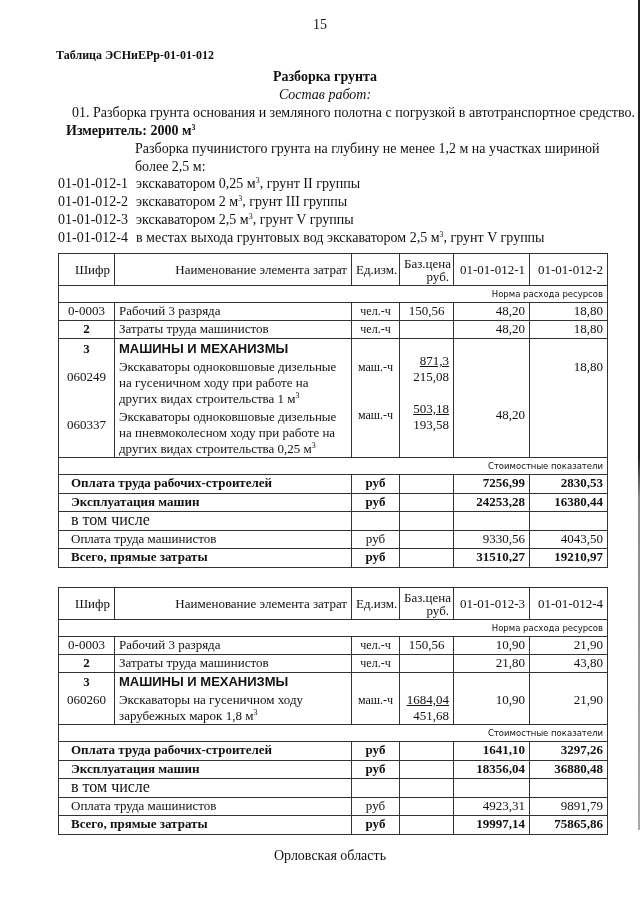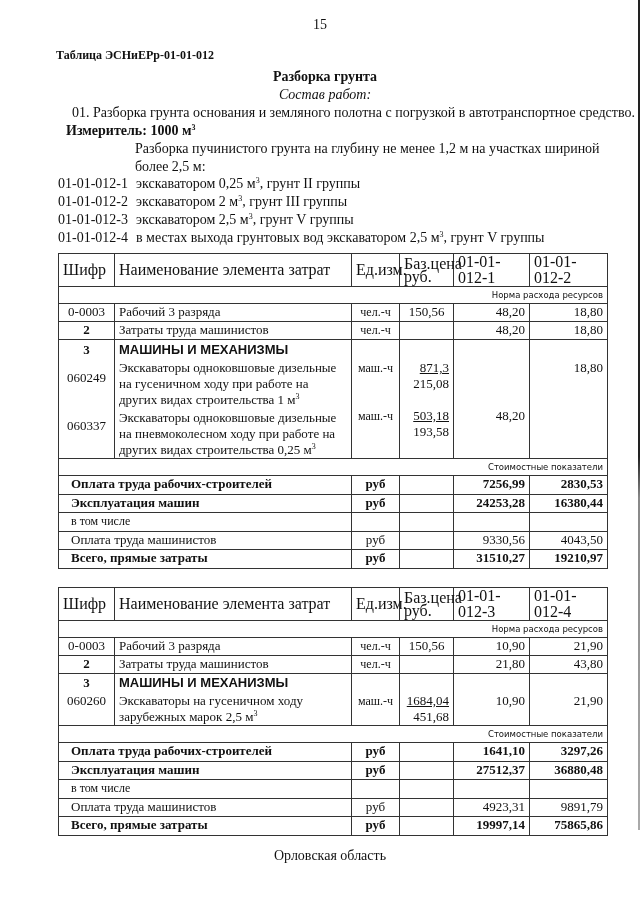--- a/index.html
+++ b/index.html
@@ -16,50 +16,50 @@
   .sec-sub { left: 0; width: 650px; text-align: center; top: 87px; font-style: italic; font-size: 14px; }
   .work-line { left: 72px; top: 105px; font-size: 14px; }
   .meter { left: 66px; top: 123px; font-weight: bold; font-size: 14px; }
   .desc { left: 135px; top: 140px; font-size: 14px; line-height: 18px; white-space: normal; width: 470px; }
   .code-row { left: 58px; font-size: 14px; }
   .code-row .c { display: inline-block; width: 78px; }
   sup { font-size: 8px; vertical-align: 5px; line-height: 0; }
 
   table.grid { position: absolute; left: 58px; width: 549px; border-collapse: collapse; table-layout: fixed; font-size: 13px; }
   table.grid td { border: 1px solid #333; padding: 0 4px; vertical-align: top; line-height: 16px; }
-  table.grid .hdr td { height: 31px; vertical-align: middle; text-align: left; font-size: 16px; }
+  table.grid .hdr td { height: 31px; vertical-align: middle; text-align: right; font-size: 13px; }
   table.grid .hdr td.two { line-height: 13px; }
   .label-row td { height: 16px; text-align: right; font-family: "DejaVu Sans", sans-serif; font-size: 8.5px; padding-right: 10px; vertical-align: middle; }
   .r { text-align: right; }
   .ctr { text-align: center; }
   .b { font-weight: bold; }
   .data-row td { height: 17px; vertical-align: middle; }
   .unit { text-align: center; font-size: 12px; }
   .price { text-align: center; }
   .u { text-decoration: underline; }
   .sec td { vertical-align: top; }
   .caps { font-family: "Liberation Sans", sans-serif; font-weight: bold; font-size: 13px; }
   .sum td { border-top: none; border-bottom: none; height: 17.5px; vertical-align: middle; margin-top: 12px; }
   .sum-first td { border-top: 1px solid #333; }
   .sum-last td { border-bottom: 1px solid #333; }
   .sum .name { padding-left: 12px; }
-  .small { font-size: 12px; }
+  .small { font-size: 16px; }
   .footer { left: 0; width: 660px; text-align: center; top: 848px; font-size: 14px; }
 </style>
 </head>
 <body>
 
 <div class="edge-line"></div>
 
 <div class="abs page-num">15</div>
 <div class="abs tbl-title">Таблица  ЭСНиЕРр-01-01-012</div>
 <div class="abs sec-title">Разборка грунта</div>
 <div class="abs sec-sub">Состав работ:</div>
 <div class="abs work-line">01. Разборка грунта основания и земляного полотна с погрузкой в автотранспортное средство.</div>
-<div class="abs meter"><span>Измеритель: 1000 м</span><sup>3</sup></div>
+<div class="abs meter"><span>Измеритель: 2000 м</span><sup>3</sup></div>
 <div class="abs desc">Разборка пучинистого грунта на глубину не менее 1,2 м на участках шириной более 2,5 м:</div>
 
 <div class="abs code-row" style="top:176px"><span class="c">01-01-012-1</span><span>экскаватором 0,25 м</span><sup>3</sup><span>, грунт II группы</span></div>
 <div class="abs code-row" style="top:194px"><span class="c">01-01-012-2</span><span>экскаватором 2 м</span><sup>3</sup><span>, грунт III группы</span></div>
 <div class="abs code-row" style="top:212px"><span class="c">01-01-012-3</span><span>экскаватором 2,5 м</span><sup>3</sup><span>, грунт V группы</span></div>
 <div class="abs code-row" style="top:230px"><span class="c">01-01-012-4</span><span>в местах выхода грунтовых вод экскаватором 2,5 м</span><sup>3</sup><span>, грунт V группы</span></div>
 
 <table class="grid" style="top:253px">
   <colgroup>
       <col style="width:56px">
@@ -106,21 +106,21 @@
     <td>
       <div class="caps" style="margin-top:2px">МАШИНЫ И МЕХАНИЗМЫ</div>
       <div style="margin-top:2px;white-space:normal"><span>Экскаваторы одноковшовые дизельные на гусеничном ходу при работе на других видах строительства 1 м</span><sup>3</sup></div>
       <div style="margin-top:2px;white-space:normal"><span>Экскаваторы одноковшовые дизельные на пневмоколесном ходу при работе на других видах строительства 0,25 м</span><sup>3</sup></div>
     </td>
     <td class="unit">
       <div style="margin-top:20px">маш.-ч</div>
       <div style="margin-top:32px">маш.-ч</div>
     </td>
     <td class="r">
-      <div style="margin-top:20px" class="u">871,3</div>
+      <div style="margin-top:14px" class="u">871,3</div>
       <div>215,08</div>
       <div style="margin-top:16px" class="u">503,18</div>
       <div>193,58</div>
     </td>
     <td class="r">
       <div style="margin-top:20px;height:16px"></div>
       <div style="margin-top:32px">48,20</div>
     </td>
     <td class="r">
       <div style="margin-top:20px;height:16px">18,80</div>
@@ -205,21 +205,21 @@
     <td class="r">21,80</td>
     <td class="r">43,80</td>
   </tr>
   <tr class="sec">
     <td class="ctr" style="height:49px">
       <div class="b" style="margin-top:1px">3</div>
       <div style="margin-top:2px">060260</div>
     </td>
     <td>
       <div class="caps" style="margin-top:1px">МАШИНЫ И МЕХАНИЗМЫ</div>
-      <div style="margin-top:2px;white-space:normal"><span>Экскаваторы на гусеничном ходу зарубежных марок 2,5 м</span><sup>3</sup></div>
+      <div style="margin-top:2px;white-space:normal"><span>Экскаваторы на гусеничном ходу зарубежных марок 1,8 м</span><sup>3</sup></div>
     </td>
     <td class="unit">
       <div style="margin-top:19px">маш.-ч</div>
     </td>
     <td class="r">
       <div style="margin-top:19px" class="u">1684,04</div>
       <div>451,68</div>
     </td>
     <td class="r">
       <div style="margin-top:19px">10,90</div>
@@ -235,21 +235,21 @@
     <td colspan="2" class="name b">Оплата труда рабочих-строителей</td>
     <td class="ctr b">руб</td>
         <td></td>
     <td class="r b">1641,10</td>
     <td class="r b">3297,26</td>
   </tr>
   <tr class="sum">
     <td colspan="2" class="name b">Эксплуатация машин</td>
     <td class="ctr b">руб</td>
         <td></td>
-    <td class="r b">27512,37</td>
+    <td class="r b">18356,04</td>
     <td class="r b">36880,48</td>
   </tr>
   <tr class="sum">
     <td colspan="2" class="name small">в том числе</td>
     <td class="ctr"></td>
         <td></td>
     <td class="r"></td>
     <td class="r"></td>
   </tr>
   <tr class="sum">

